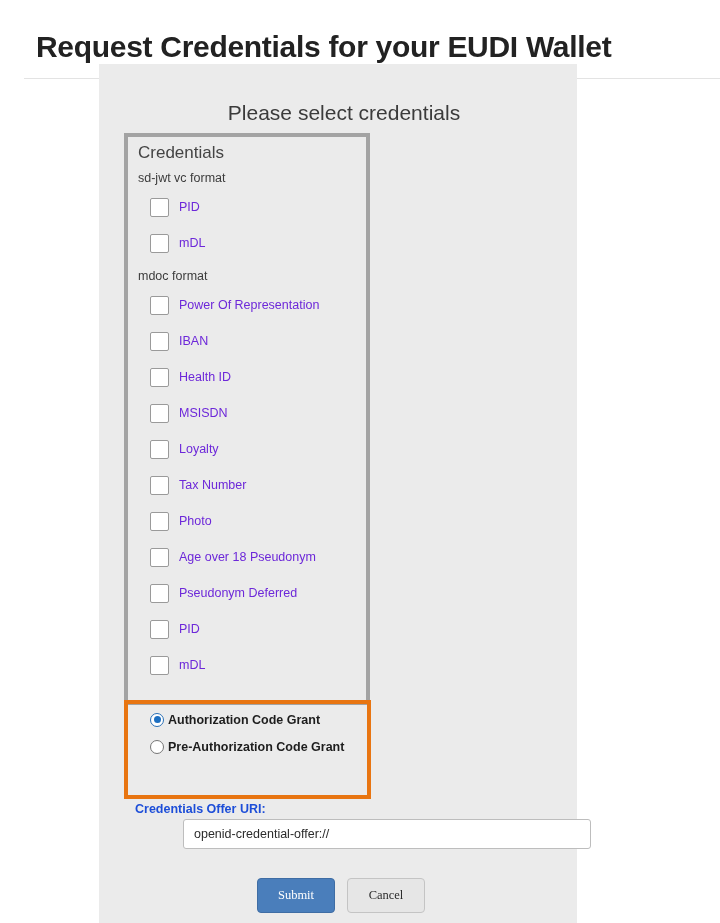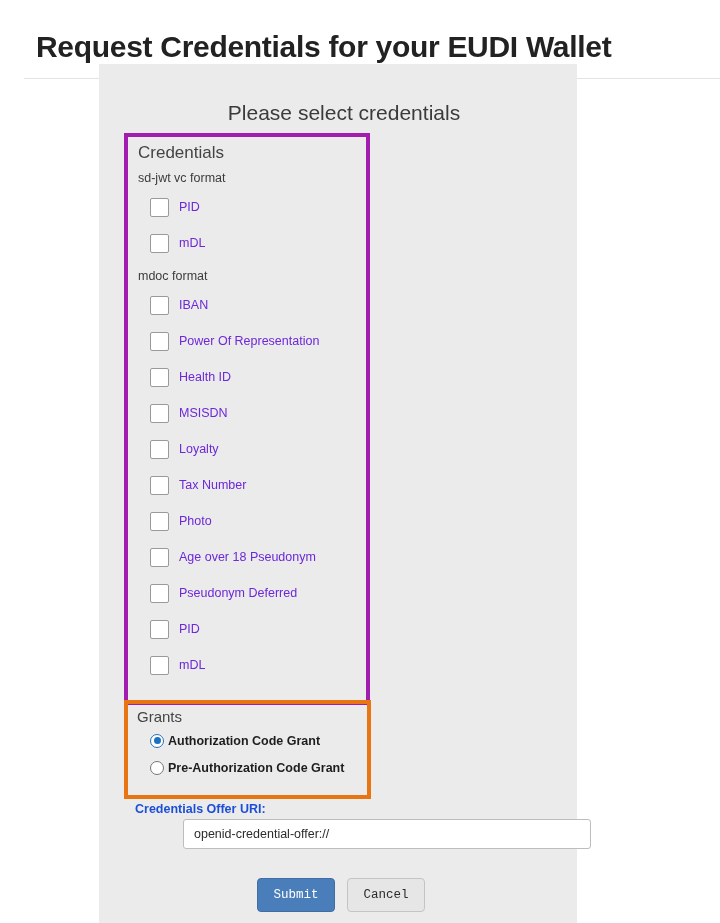--- a/index.html
+++ b/index.html
@@ -39,21 +39,21 @@
     color: #3b3b3b;
     padding-top: 37px;
     font-weight: normal;
     margin-left: 12px;
   }
   .credentials-box {
     position: absolute;
     left: 25px;
     top: 69px;
     width: 232px;
-    border: 4px solid #a21caf;
+    border: 4px solid #a3a3a3;
     box-sizing: content-box;
     padding: 4px 0 8px 6px;
     height: 552px;
   }
   .group-title {
     font-size: 17px;
     color: #444444;
     margin: 2px 0 6px 4px;
   }
   .format-label {
@@ -154,21 +154,21 @@
     margin-left: 48px;
   }
   .buttons {
     position: absolute;
     left: 158px;
     top: 814px;
     display: flex;
     gap: 12px;
   }
   .btn {
-    font-family: Liberation Mono, monospace;
+    font-family: Liberation Serif, serif;
     font-size: 12.5px;
     border-radius: 4px;
     padding: 9px 0;
     width: 76px;
     text-align: center;
     cursor: pointer;
     border: 1px solid transparent;
   }
   .btn-primary {
     background: #4a7ebb;
@@ -201,28 +201,28 @@
     </div>
     <div class="cred-row">
       <span class="cbox"></span>
       <span class="cred-label">mDL</span>
     </div>
 
     <div class="format-label">mdoc format</div>
 
     <div class="cred-row">
       <span class="cbox"></span>
+      <span class="cred-label">Power Of Representation</span>
+    </div>
+    <div class="cred-row">
+      <span class="cbox"></span>
       <span class="cred-label">IBAN</span>
     </div>
     <div class="cred-row">
       <span class="cbox"></span>
-      <span class="cred-label">Power Of Representation</span>
-    </div>
-    <div class="cred-row">
-      <span class="cbox"></span>
       <span class="cred-label">Health ID</span>
     </div>
     <div class="cred-row">
       <span class="cbox"></span>
       <span class="cred-label">MSISDN</span>
     </div>
     <div class="cred-row">
       <span class="cbox"></span>
       <span class="cred-label">Loyalty</span>
     </div>
@@ -246,21 +246,20 @@
       <span class="cbox"></span>
       <span class="cred-label">PID</span>
     </div>
     <div class="cred-row">
       <span class="cbox"></span>
       <span class="cred-label">mDL</span>
     </div>
   </div>
 
   <div class="grants-box">
-    <div class="grants-title">Grants</div>
     <div class="radio-row">
       <span class="radio checked"></span>
       <span class="radio-label">Authorization Code Grant</span>
     </div>
     <div class="radio-row">
       <span class="radio"></span>
       <span class="radio-label">Pre-Authorization Code Grant</span>
     </div>
   </div>
 

